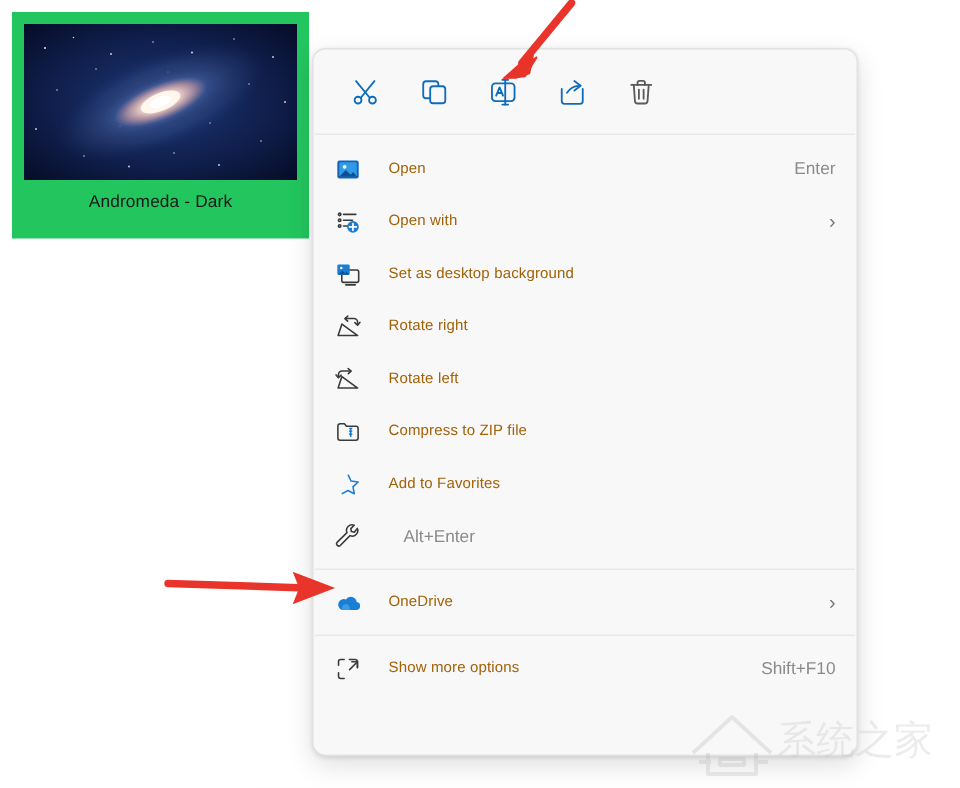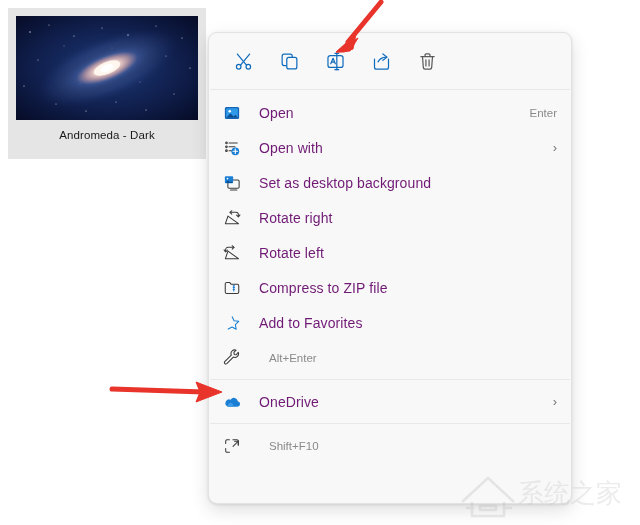--- a/index.html
+++ b/index.html
@@ -9,21 +9,21 @@
     font-family: "Liberation Sans", sans-serif;
     overflow: hidden;
   }
   #root { position: relative; width: 640px; height: 525px; background: #fff; }
 
   
   .tile {
     position: absolute;
     left: 8px; top: 8px;
     width: 198px; height: 151px;
-    background: #e5e5e5;
+    background: #22c55e;
     box-sizing: border-box;
     padding: 8px 8px 0 8px;
   }
   .tile-thumb {
     width: 182px; height: 104px;
     position: relative;
     overflow: hidden;
     background: #0b1033;
     border: 0;
   }
@@ -76,22 +76,22 @@
     align-items: center;
     padding: 0 14px 0 14px;
     box-sizing: border-box;
   }
   .mi-icon {
     width: 26px; height: 22px;
     display: flex; align-items: center; justify-content: flex-start;
     flex: 0 0 26px;
   }
   .mi-label {
-    font-size: 14px;
-    color: #701a75;
+    font-size: 10px;
+    color: #a16207;
     margin-left: 10px;
     white-space: nowrap;
     flex: 1 1 auto;
     letter-spacing: .1px;
   }
   .mi-accel {
     font-size: 11.5px;
     color: #8a8a8a;
     white-space: nowrap;
     margin-left: 20px;
@@ -361,20 +361,21 @@
       <div class="mi">
         <span class="mi-icon">
           <svg width="18" height="18" viewBox="0 0 24 24" fill="none" stroke="#3a3a3a" stroke-width="1.4" stroke-linecap="round" stroke-linejoin="round">
             <path d="M3.6 8.6V5.4a1.8 1.8 0 0 1 1.8-1.8h3.2"></path>
             <path d="M3.6 15.4v3.2a1.8 1.8 0 0 0 1.8 1.8h3.2"></path>
             <path d="M13.2 3.6h5.4a1.8 1.8 0 0 1 1.8 1.8v5.4"></path>
             <path d="M20.4 5.6l-7 7"></path>
             <path d="M15.4 5.6h5v5"></path>
           </svg>
         </span>
+        <span class="mi-label">Show more options</span>
         <span class="mi-accel">Shift+F10</span>
       </div>
 
     </div>
   </div>
 
   <svg class="arrow" id="arrow-toolbar" width="80" height="62" viewBox="0 0 80 62">
     <g fill="#e8342a" stroke="#e8342a">
       <line x1="61" y1="4" x2="28" y2="44" stroke-width="5" stroke-linecap="round"></line>
       <polygon points="16,54 36,36 33,51 24,54"></polygon>

